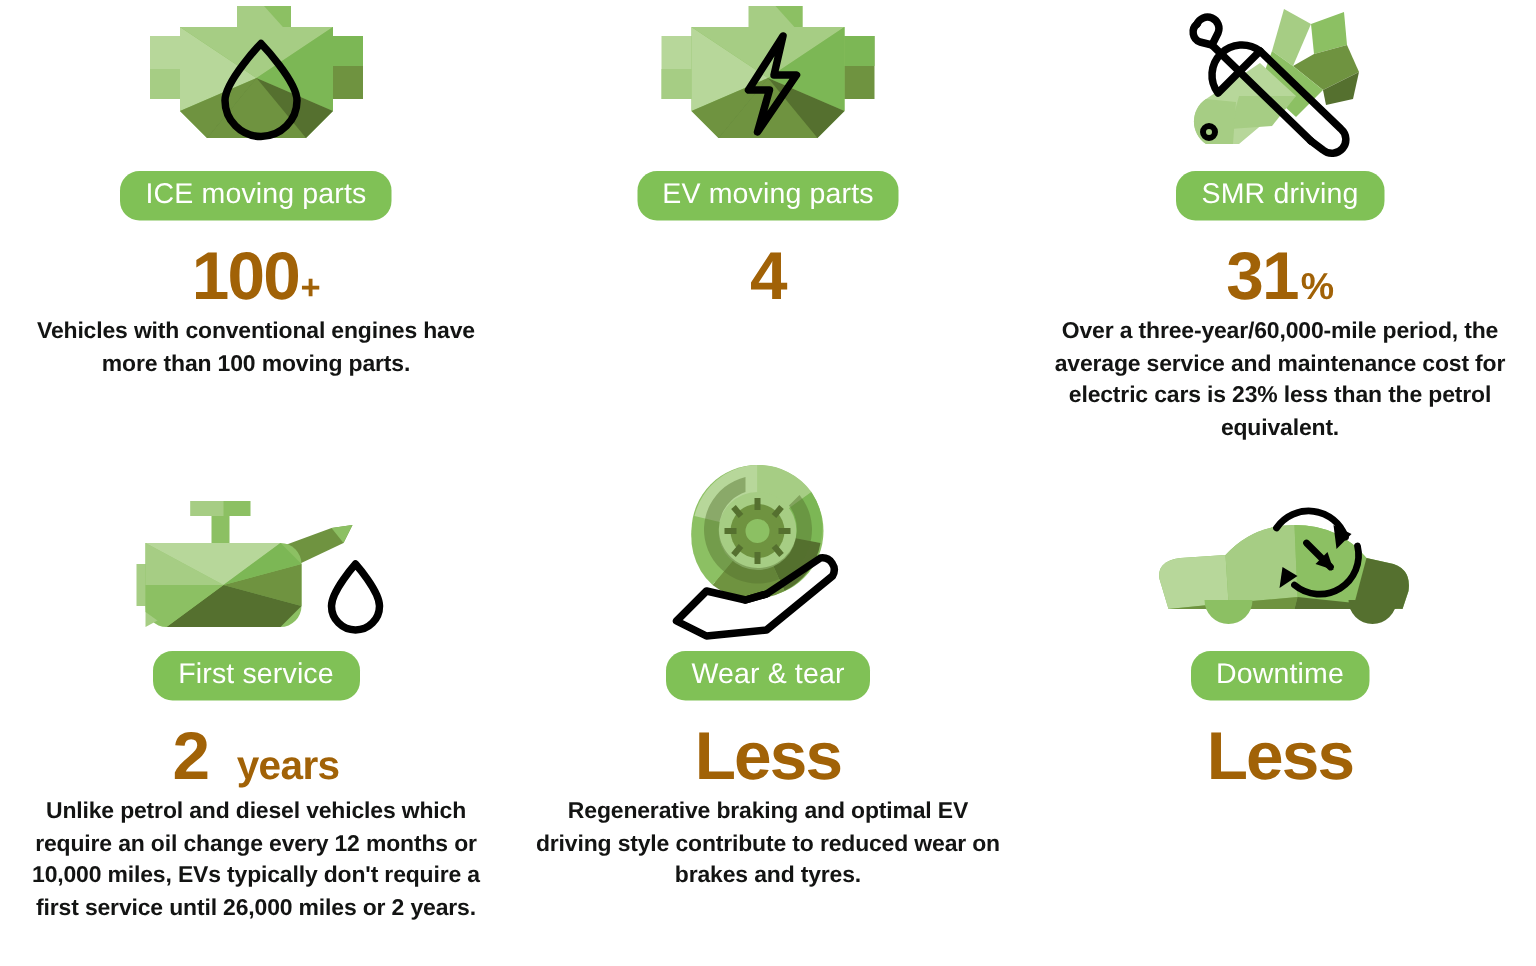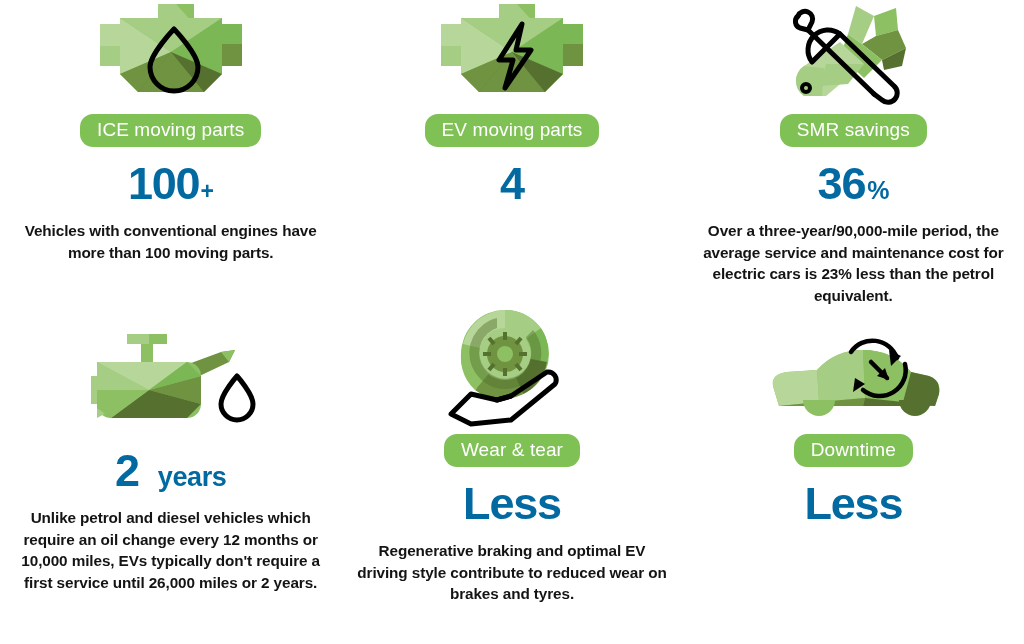--- a/index.html
+++ b/index.html
@@ -40,40 +40,40 @@
     border-radius: 13px;
     padding: 6px 17px 8px;
     font-size: 19px;
     line-height: 1;
     letter-spacing: .1px;
     white-space: nowrap;
   }
 
   .stat {
     margin-top: 14px;
-    color: #0369a1;
+    color: #a16207;
     font-weight: 700;
     font-size: 45px;
     line-height: 1;
     letter-spacing: -1.2px;
     display: flex;
     align-items: baseline;
     justify-content: flex-start;
     gap: 1px;
   }
   .stat .suffix {
     font-size: 23px;
     font-weight: 700;
     letter-spacing: -0.4px;
   }
   .stat .suffix.word { font-size: 27px; margin-left: 18px; }
   .stat .suffix.pct  { font-size: 25px; margin-left: 1px; }
 
   .body-copy {
-    margin-top: 14px;
+    margin-top: 4px;
     color: #131413;
     font-size: 15.3px;
     line-height: 1.42;
     font-weight: 700;
     letter-spacing: -0.1px;
     max-width: 320px;
     text-align: center;
   }
   .card.wide .body-copy { max-width: 336px; }
 </style>
@@ -153,26 +153,26 @@
           <g fill="none" stroke="#000000" stroke-width="5" stroke-linejoin="round" stroke-linecap="round">
             <path d="M20 12 A7 7 0 0 1 34 18 L30 26 L96 90"></path>
             <path d="M20 12 A7 7 0 0 0 22 24 L30 26"></path>
             <path d="M96 90 L104 96 A9 9 0 0 0 116 82 L62 30"></path>
             <path d="M62 30 A20 20 0 0 0 34 58 L62 30 Z"></path>
           </g>
           <circle cx="28" cy="84" r="4" fill="none" stroke="#000000" stroke-width="4"></circle>
         </g>
       </svg>
     </div>
-    <span class="badge">SMR savings</span>
-    <div class="stat">
-      <span>36</span>
+    <span class="badge">SMR driving</span>
+    <div class="stat">
+      <span>31</span>
       <span class="suffix pct">%</span>
     </div>
-    <p class="body-copy">Over a three-year/90,000-mile period, the average service and maintenance cost for electric cars is 23% less than the petrol equivalent.</p>
+    <p class="body-copy">Over a three-year/60,000-mile period, the average service and maintenance cost for electric cars is 23% less than the petrol equivalent.</p>
   </div>
 
   <div class="card">
     <div class="icon-wrap tall">
       <svg width="200" height="100" viewBox="0 0 200 100">
         <g>
           <path d="M56 6 H96 V16 H56 Z" fill="#8cc063"></path>
           <path d="M56 6 H78 V16 H56 Z" fill="#a6cd84"></path>
           <path d="M70 16 H82 V34 H70 Z" fill="#8cc063"></path>
           <path d="M112 38 L150 24 L164 22 L158 34 L120 52 Z" fill="#6f9340"></path>
@@ -183,20 +183,21 @@
           <path d="M26 34 L78 62 L26 90 Z" fill="#a6cd84"></path>
           <path d="M26 34 L116 34 L78 62 Z" fill="#b7d79a"></path>
           <path d="M78 62 L130 48 L130 76 Z" fill="#6f9340"></path>
           <path d="M78 62 L130 76 L116 90 L40 90 Z" fill="#55702f"></path>
           <path d="M78 62 L116 34 L130 48 Z" fill="#7cb755"></path>
           <path d="M26 62 L78 62 L40 90 L26 80 Z" fill="#8cc063"></path>
           <path d="M166 48 C166 48 182 66 182 76 A16 16 0 0 1 150 76 C150 66 166 48 166 48 Z" fill="none" stroke="#000000" stroke-width="5" stroke-linejoin="round"></path>
         </g>
       </svg>
     </div>
+    <span class="badge">First service</span>
     <div class="stat">
       <span>2</span>
       <span class="suffix word">years</span>
     </div>
     <p class="body-copy">Unlike petrol and diesel vehicles which require an oil change every 12 months or 10,000 miles, EVs typically don't require a first service until 26,000 miles or 2 years.</p>
   </div>
 
   <div class="card">
     <div class="icon-wrap tall">
       <svg width="150" height="122" viewBox="0 0 150 122">

